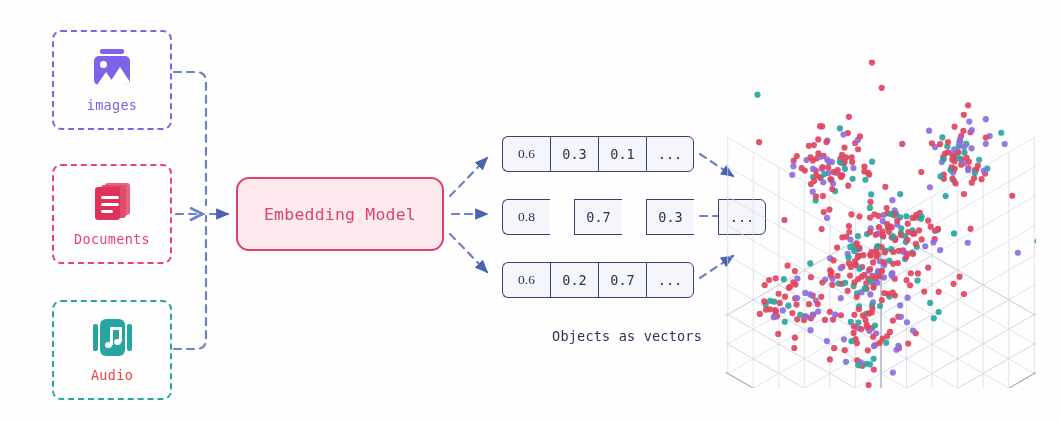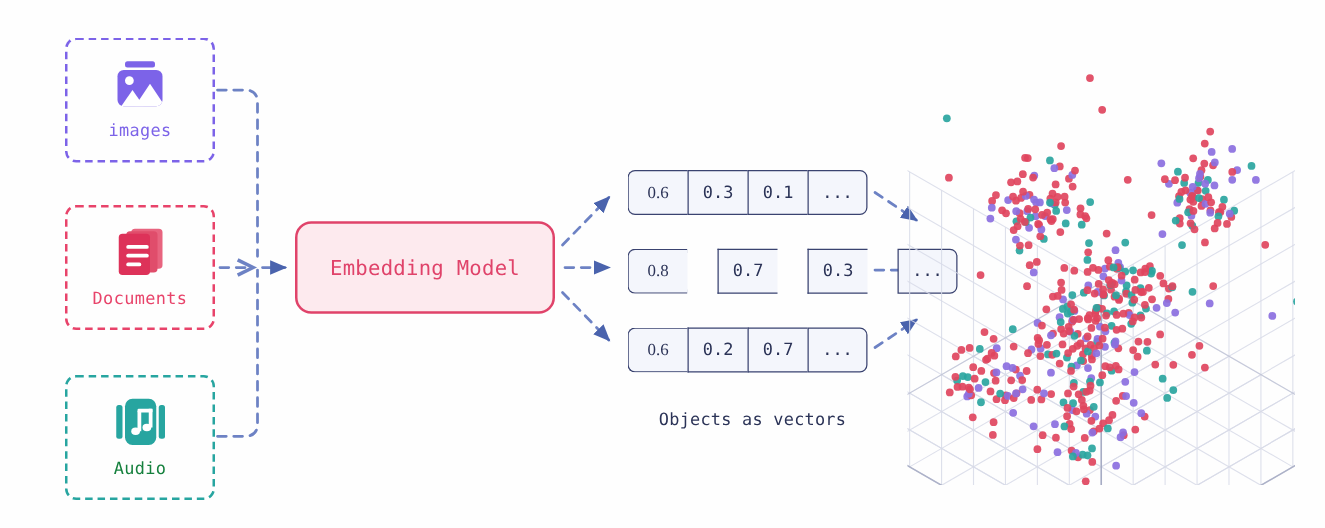--- a/index.html
+++ b/index.html
@@ -202,21 +202,21 @@
   }
   .vec-cell:last-child {
     border-right: 1.6px solid #3a4370;
     border-top-right-radius: 6px;
     border-bottom-right-radius: 6px;
   }
   #vec-caption {
     position: absolute;
     left: 502px; top: 328px;
     width: 200px;
-    text-align: center;
+    text-align: right;
     font-family: "DejaVu Sans Mono", monospace;
     font-size: 13.5px;
     color: #2b3357;
     letter-spacing: 0.2px;
   }
 
   
   #space3d {
     position: absolute;
     left: 726px; top: 38px;
@@ -289,21 +289,21 @@
       <div class="ico-aud-sidebar" style="left:1px;"></div>
       <div class="ico-aud-sidebar" style="left:35px;"></div>
       <div class="ico-aud-body">
         <div class="ico-aud-note-head" style="left:5px; top:23px;"></div>
         <div class="ico-aud-note-head" style="left:14px; top:20px;"></div>
         <div class="ico-aud-note-stem1" style="left:10px; top:10px; height:16px;"></div>
         <div class="ico-aud-note-stem2" style="left:19px; top:8px; height:15px;"></div>
         <div class="ico-aud-note-beam" style="left:10px; top:8px; width:12px; height:3.2px;"></div>
       </div>
     </div>
-    <div class="src-label" style="color:#15803d;text-align:center;">Audio</div>
+    <div class="src-label" style="color:#ef4444;text-align:center;">Audio</div>
   </div>
 
   <div id="model-box">
     <div id="model-label">Embedding Model</div>
   </div>
 
   <div class="vec-row" style="left:502px; top:136px;">
     <div class="vec-cell">0.6</div>
     <div class="vec-cell">0.3</div>
     <div class="vec-cell">0.1</div>

